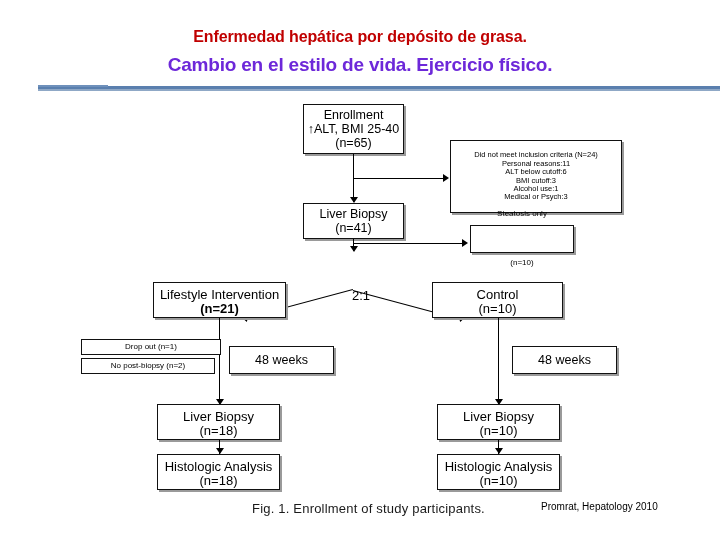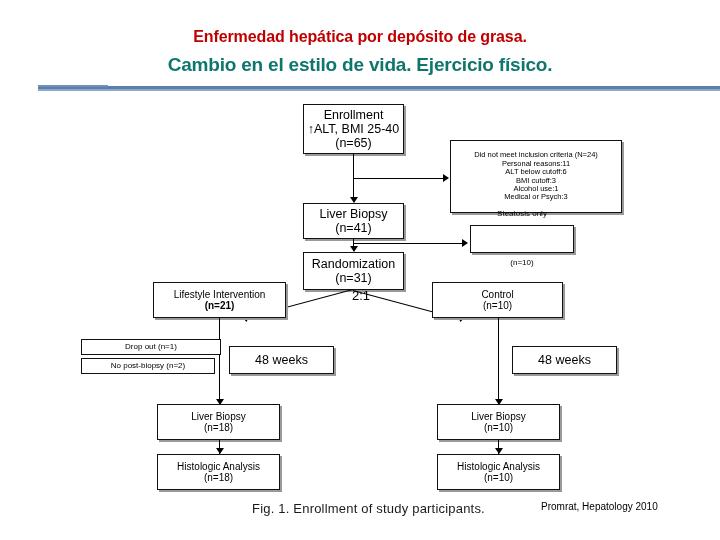--- a/index.html
+++ b/index.html
@@ -34,21 +34,21 @@
     font-weight: bold;
     letter-spacing: -0.1px;
     white-space: nowrap;
   }
   #title-blue {
     position: absolute;
     left: 0;
     top: 54px;
     width: 720px;
     text-align: center;
-    color: #0f766e;
+    color: #6d28d9;
     font-size: 19px;
     font-weight: bold;
     letter-spacing: -0.2px;
     white-space: nowrap;
   }
   #header-rule-thick {
     position: absolute;
     left: 38px;
     top: 86px;
     width: 682px;
@@ -96,21 +96,21 @@
     font-family: "Liberation Sans", sans-serif;
   }
   .box .ln { display: block; white-space: nowrap; }
 
   
   .shadowed { box-shadow: 2px 2px 0 0 #9a9a9a; }
 
   .fs-main  { font-size: 12.5px; }
   .fs-small { font-size: 8px; gap: 40px; }
   .fs-tiny  { font-size: 7.5px; }
-  .fs-mid   { font-size: 10px; }
+  .fs-mid   { font-size: 13px; justify-content: flex-end; }
   .bold { font-weight: bold; }
 
   
   .vline {
     position: absolute;
     width: 1.4px;
     background: #000000;
   }
   .hline {
     position: absolute;
@@ -216,24 +216,20 @@
     <span class="ln">Steatosis only</span>
     <span class="ln">(n=10)</span>
   </div>
 
   <div class="vline" style="left:353px; top:143px; height:12px;"></div>
   <div class="arrow-down" style="left:350px; top:150px;"></div>
 
   <div class="hline" style="left:353px; top:147px; width:110px;"></div>
   <div class="arrow-right" style="left:462px; top:143px;"></div>
 
-  <div class="box fs-main shadowed" style="left:303px; top:156px; width:101px; height:38px;">
-    <span class="ln">Randomization</span>
-    <span class="ln">(n=31)</span>
-  </div>
 
   <div id="ratio-label">2:1</div>
 
   <div class="diag" style="left:353px; top:194px; width:113px; transform: rotate(165deg);"></div>
   <div class="arrow-diag" style="left:240px; top:217px; border-right:8px solid #000; transform: rotate(15deg);"></div>
 
   <div class="diag" style="left:353px; top:194px; width:113px; transform: rotate(15deg);"></div>
   <div class="arrow-diag" style="left:459px; top:217px; border-left:8px solid #000; transform: rotate(-15deg);"></div>
 
   <div class="box fs-mid shadowed" style="left:153px; top:186px; width:133px; height:36px;">

